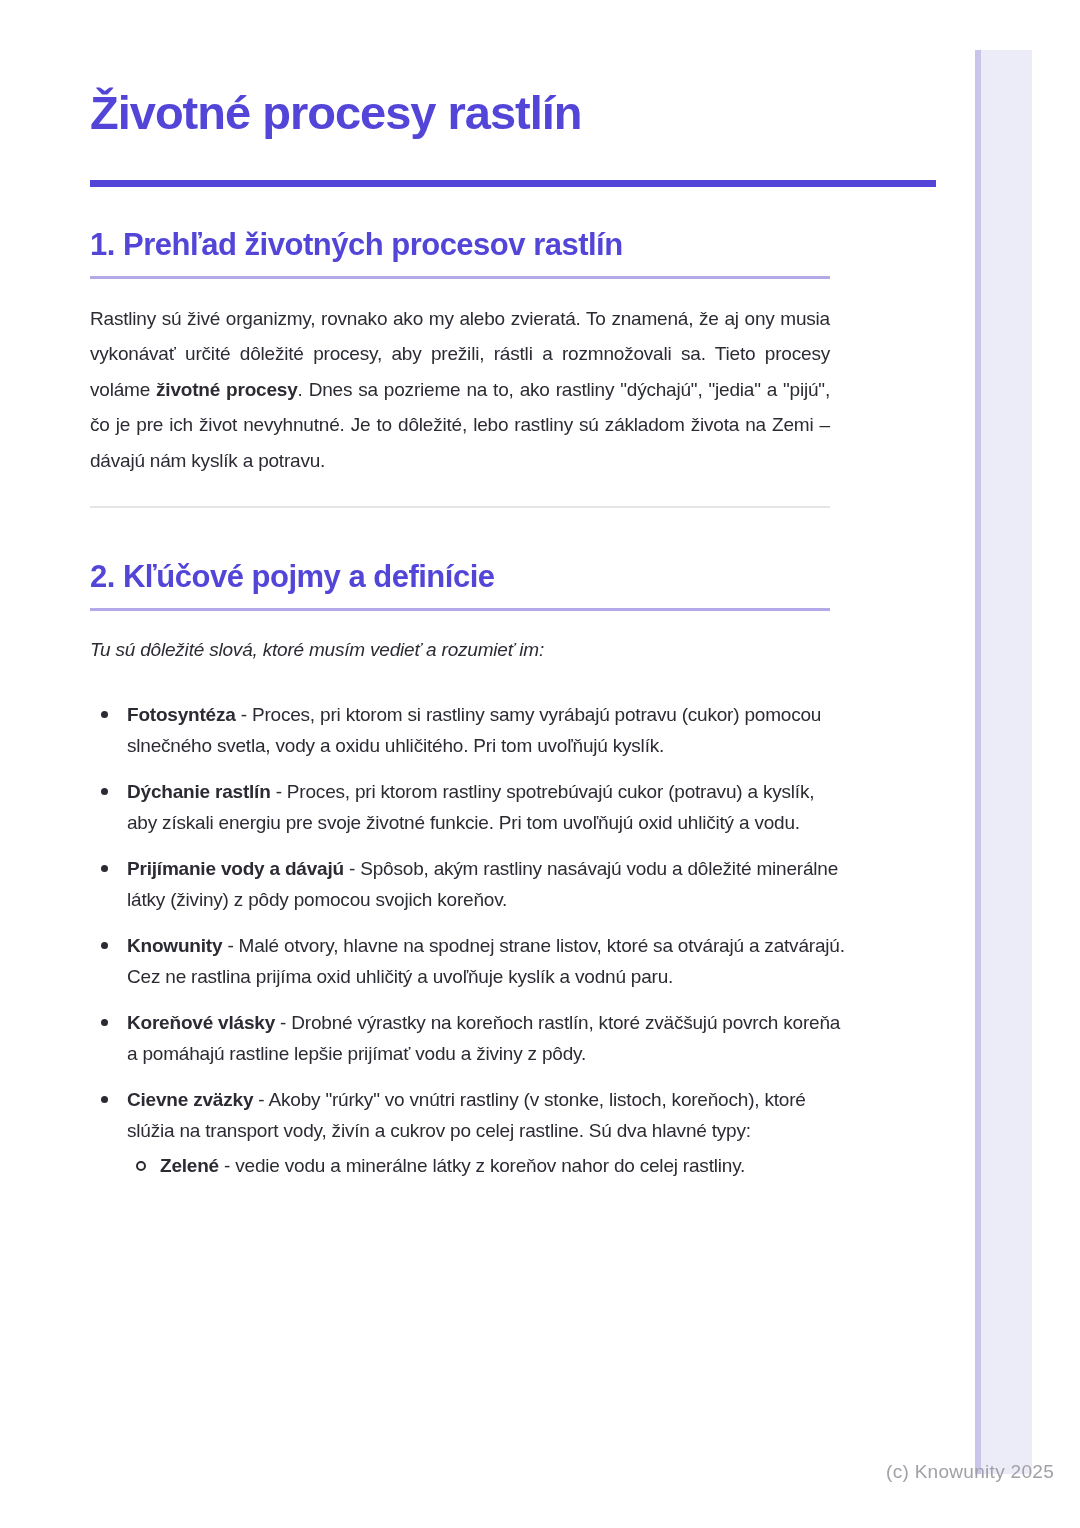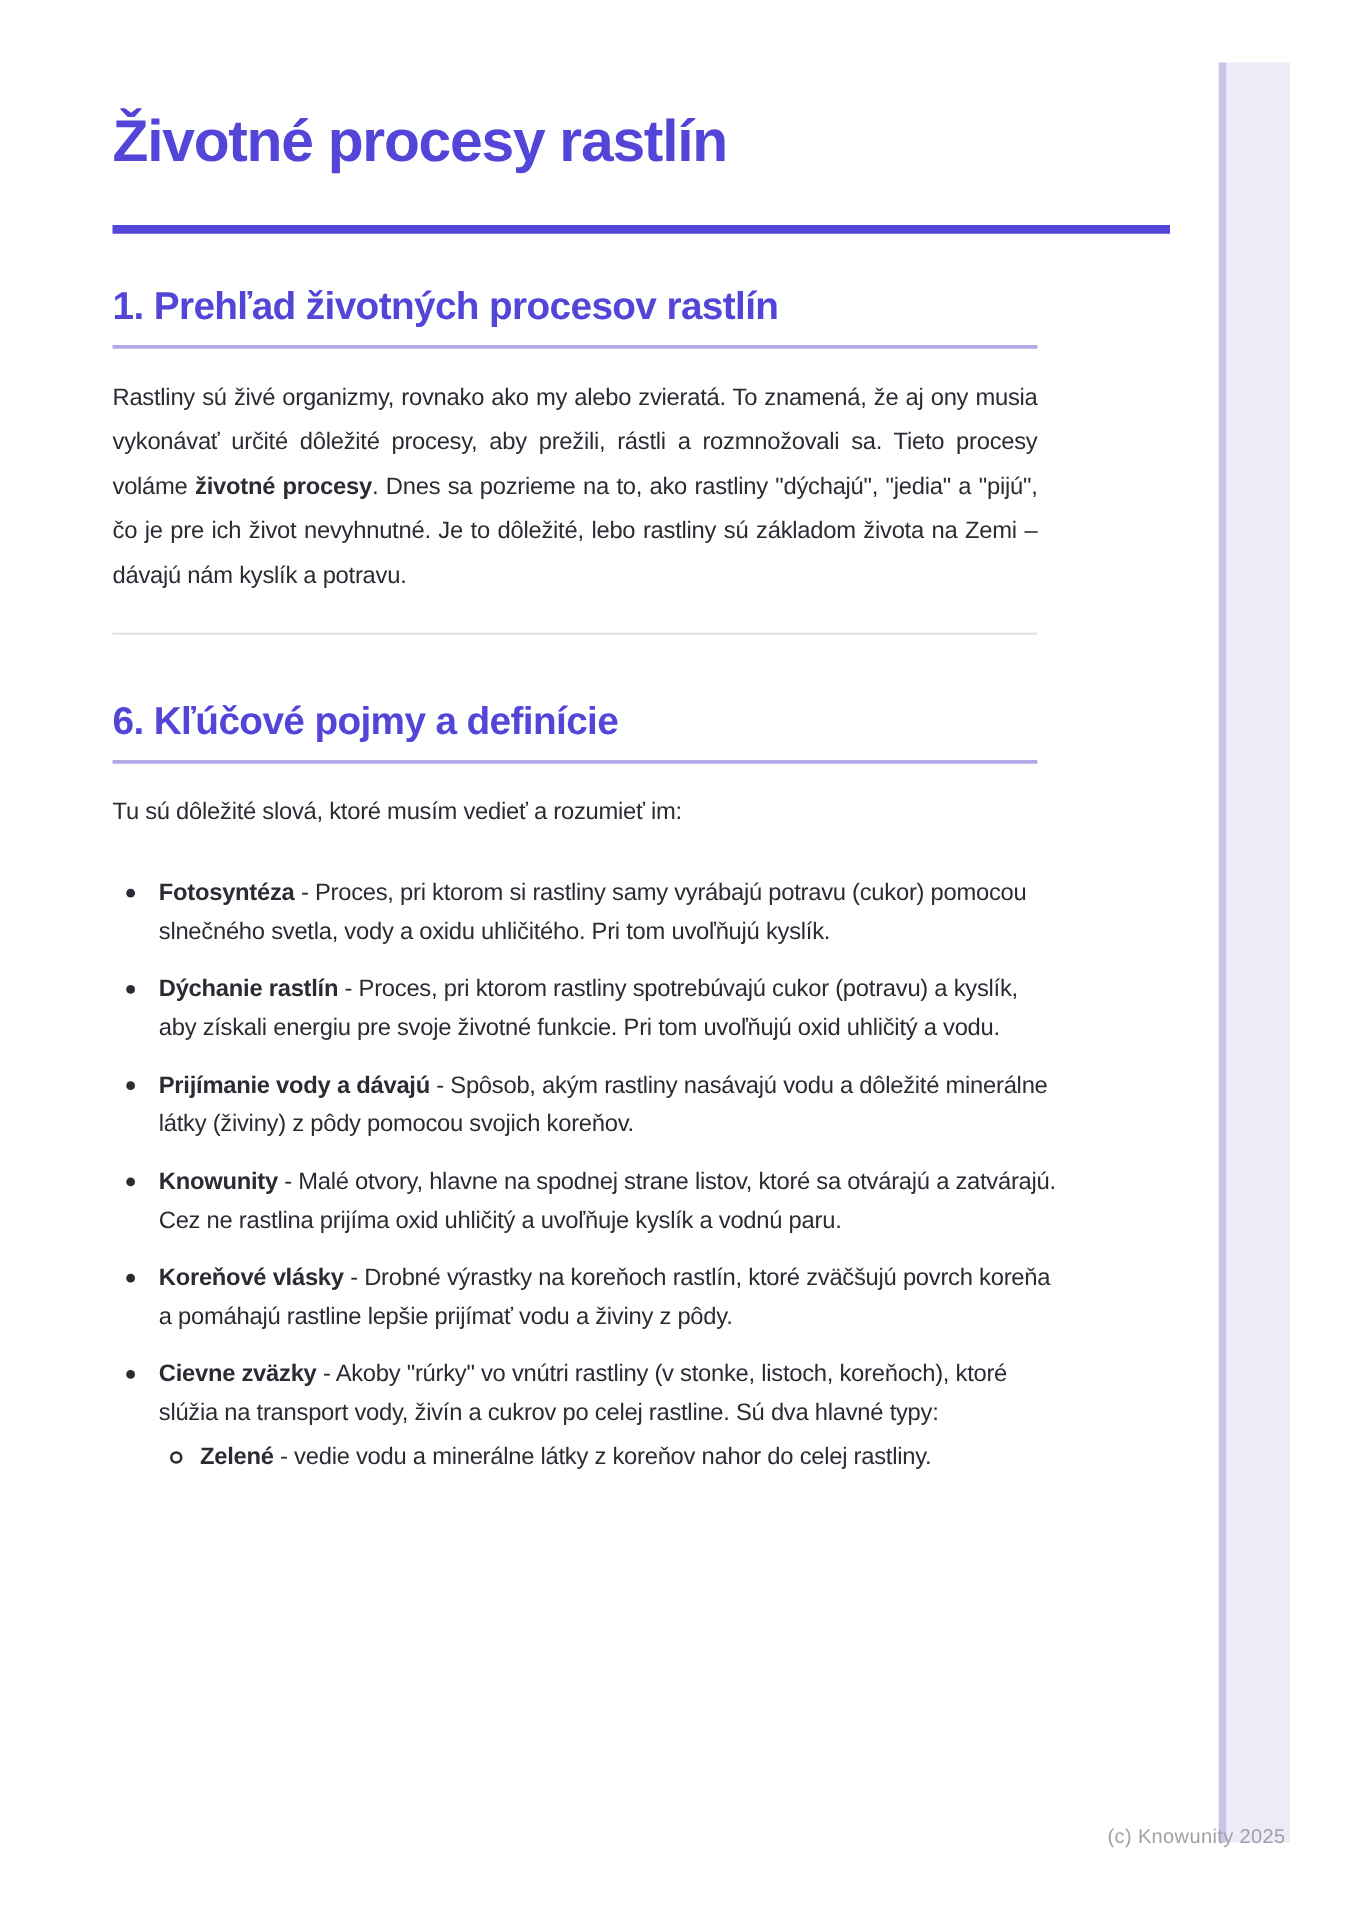--- a/index.html
+++ b/index.html
@@ -56,20 +56,21 @@
     margin-top: 28px;
     width: 740px; height: 2px;
     background: var(--divider, #e5e5e8);
   }
   .intro-line {
     margin: 24px 0 0 0;
     width: 740px;
     font-size: 19px;
     letter-spacing: -0.2px;
     line-height: 30px;
+    font-style: italic;
   }
   ul.terms-list {
     list-style: none;
     margin: 34px 0 0 0;
     padding: 0;
   }
   ul.terms-list > li {
     position: relative;
     box-sizing: border-box;
     width: 756px;
@@ -112,21 +113,21 @@
     left: 975px; top: 50px;
     width: 57px; height: 1424px;
     box-sizing: border-box;
     background: var(--strip_fill, #ecebf8);
     border-left: 6px solid var(--strip_border, #c9c4ea);
     z-index: 1;
   }
   .watermark {
     position: absolute;
     left: 886px; top: 1461px;
-    font-size: 16px;
+    font-size: 19px;
     letter-spacing: 0.3px;
     color: var(--watermark, #a0a0a6);
     white-space: nowrap;
     z-index: 2;
   }
 </style>
 </head>
 <body>
 
 <div class="content">
@@ -134,21 +135,21 @@
   <h1 class="doc-title">Životné procesy rastlín</h1>
   <div class="title-rule"></div>
 
   <h2 class="section-heading h1-mt">1. Prehľad životných procesov rastlín</h2>
   <div class="heading-underline"></div>
 
   <p class="body-paragraph"><span>Rastliny sú živé organizmy, rovnako ako my alebo zvieratá. To znamená, že aj ony musia vykonávať určité dôležité procesy, aby prežili, rástli a rozmnožovali sa. Tieto procesy voláme </span><b class="term">životné procesy</b><span>. Dnes sa pozrieme na to, ako rastliny "dýchajú", "jedia" a "pijú", čo je pre ich život nevyhnutné. Je to dôležité, lebo rastliny sú základom života na Zemi – dávajú nám kyslík a potravu.</span></p>
 
   <div class="section-divider"></div>
 
-  <h2 class="section-heading h2-mt">6. Kľúčové pojmy a definície</h2>
+  <h2 class="section-heading h2-mt">2. Kľúčové pojmy a definície</h2>
   <div class="heading-underline"></div>
 
   <p class="intro-line">Tu sú dôležité slová, ktoré musím vedieť a rozumieť im:</p>
 
   <ul class="terms-list">
     <li><span class="bullet-dot"></span><b class="term">Fotosyntéza</b><span> - Proces, pri ktorom si rastliny samy vyrábajú potravu (cukor) pomocou slnečného svetla, vody a oxidu uhličitého. Pri tom uvoľňujú kyslík.</span></li>
     <li><span class="bullet-dot"></span><b class="term">Dýchanie rastlín</b><span> - Proces, pri ktorom rastliny spotrebúvajú cukor (potravu) a kyslík, aby získali energiu pre svoje životné funkcie. Pri tom uvoľňujú oxid uhličitý a vodu.</span></li>
     <li><span class="bullet-dot"></span><b class="term">Prijímanie vody a dávajú</b><span> - Spôsob, akým rastliny nasávajú vodu a dôležité minerálne látky (živiny) z pôdy pomocou svojich koreňov.</span></li>
     <li><span class="bullet-dot"></span><b class="term">Knowunity</b><span> - Malé otvory, hlavne na spodnej strane listov, ktoré sa otvárajú a zatvárajú. Cez ne rastlina prijíma oxid uhličitý a uvoľňuje kyslík a vodnú paru.</span></li>
     <li><span class="bullet-dot"></span><b class="term">Koreňové vlásky</b><span> - Drobné výrastky na koreňoch rastlín, ktoré zväčšujú povrch koreňa a pomáhajú rastline lepšie prijímať vodu a živiny z pôdy.</span></li>

